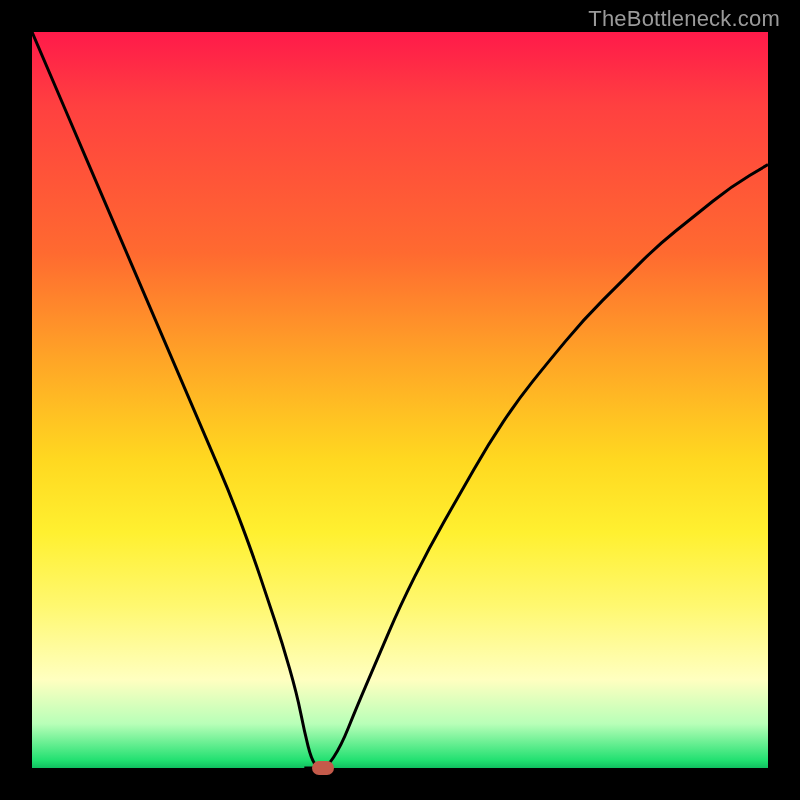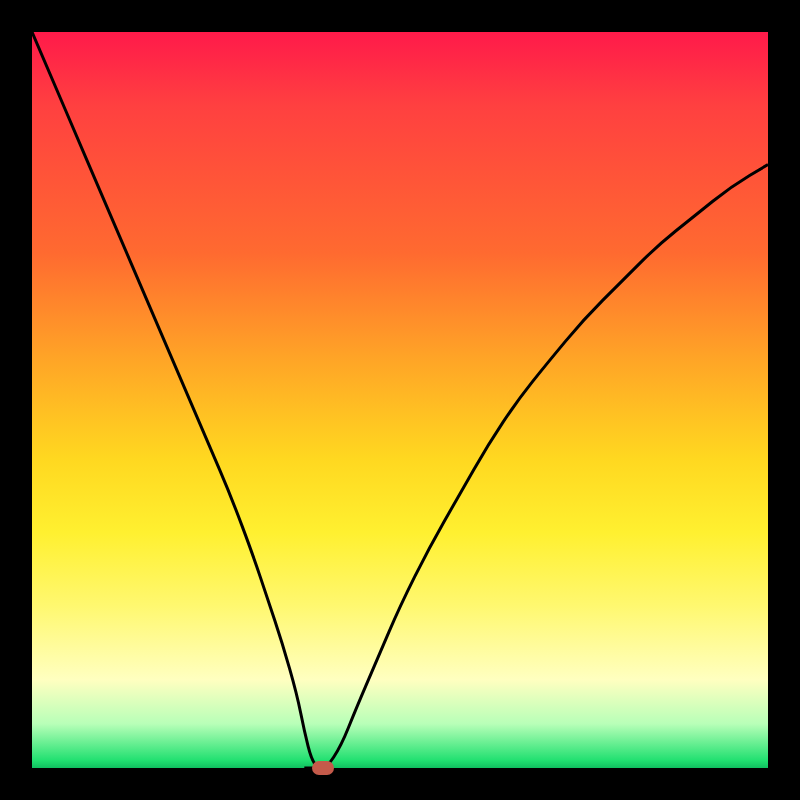--- a/index.html
+++ b/index.html
@@ -63,20 +63,21 @@
     height: 14px;
     border-radius: 7px;
     background: #c45a4a;
     transform: translate(-50%, -50%);
   }
 </style>
 </head>
 <body>
 
 <div class="frame">
+  <div class="watermark">TheBottleneck.com</div>
 
   <div class="plot-area">
     <svg class="curve" viewBox="0 0 736 736" preserveAspectRatio="none">
       <path id="curve-path" fill="none" stroke-width="3" stroke="#000000" d="M 0 0 Q 22.08 51.51999999999998 33.12 77.27999999999997 Q 44.16 103.03999999999996 55.199999999999996 128.79999999999995 Q 66.24 154.55999999999995 77.28 180.32 Q 88.32 206.08000000000004 99.35999999999999 231.84 Q 110.39999999999999 257.59999999999997 121.44 283.36 Q 132.48 309.12 143.51999999999998 334.88 Q 154.56 360.64 165.6 386.4 Q 176.64 412.16 187.68 437.92 Q 198.72000000000003 463.68 209.76 493.12 Q 220.79999999999998 522.56 228.16 544.64 Q 235.52 566.72 242.88 588.8 Q 250.24 610.88 257.6 636.64 Q 264.96 662.4 268.64 680.8 Q 272.32 699.2 276 713.9200000000001 Q 279.68 728.64 283.36 732.3199999999999 Q 287.04 736 290.72 736 Q 294.40000000000003 736 301.76 724.96 Q 309.12 713.92 316.48 695.52 Q 323.84 677.12 334.88 651.36 Q 345.91999999999996 625.6 356.96 599.84 Q 368 574.08 382.72 544.6400000000001 Q 397.44000000000005 515.2 412.16 489.44000000000005 Q 426.88 463.68 441.6 437.92 Q 456.32 412.16 471.04 390.08000000000004 Q 485.76000000000005 368 500.48 349.6 Q 515.1999999999999 331.2 533.5999999999999 309.12 Q 552 287.04 570.4000000000001 268.64 Q 588.8000000000001 250.23999999999995 607.2 231.84 Q 625.6 213.44000000000005 644 198.72000000000003 Q 662.4 184 680.8 169.27999999999997 Q 699.1999999999999 154.55999999999995 717.5999999999999 143.51999999999998 T 736 132.48000000000002 M 272.32 736 L 294.40000000000003 736"></path>
     </svg>
     <div id="marker" class="marker" style="background: rgb(196, 90, 74); left: 290.72px; top: 736px;"></div>
   </div>
 </div>
 
 </body></html>

